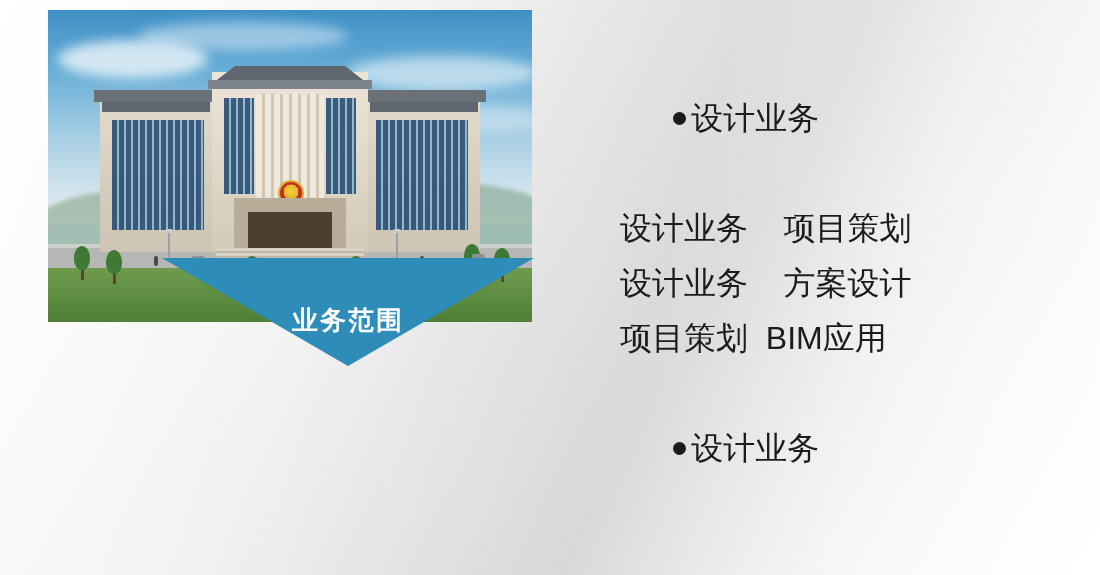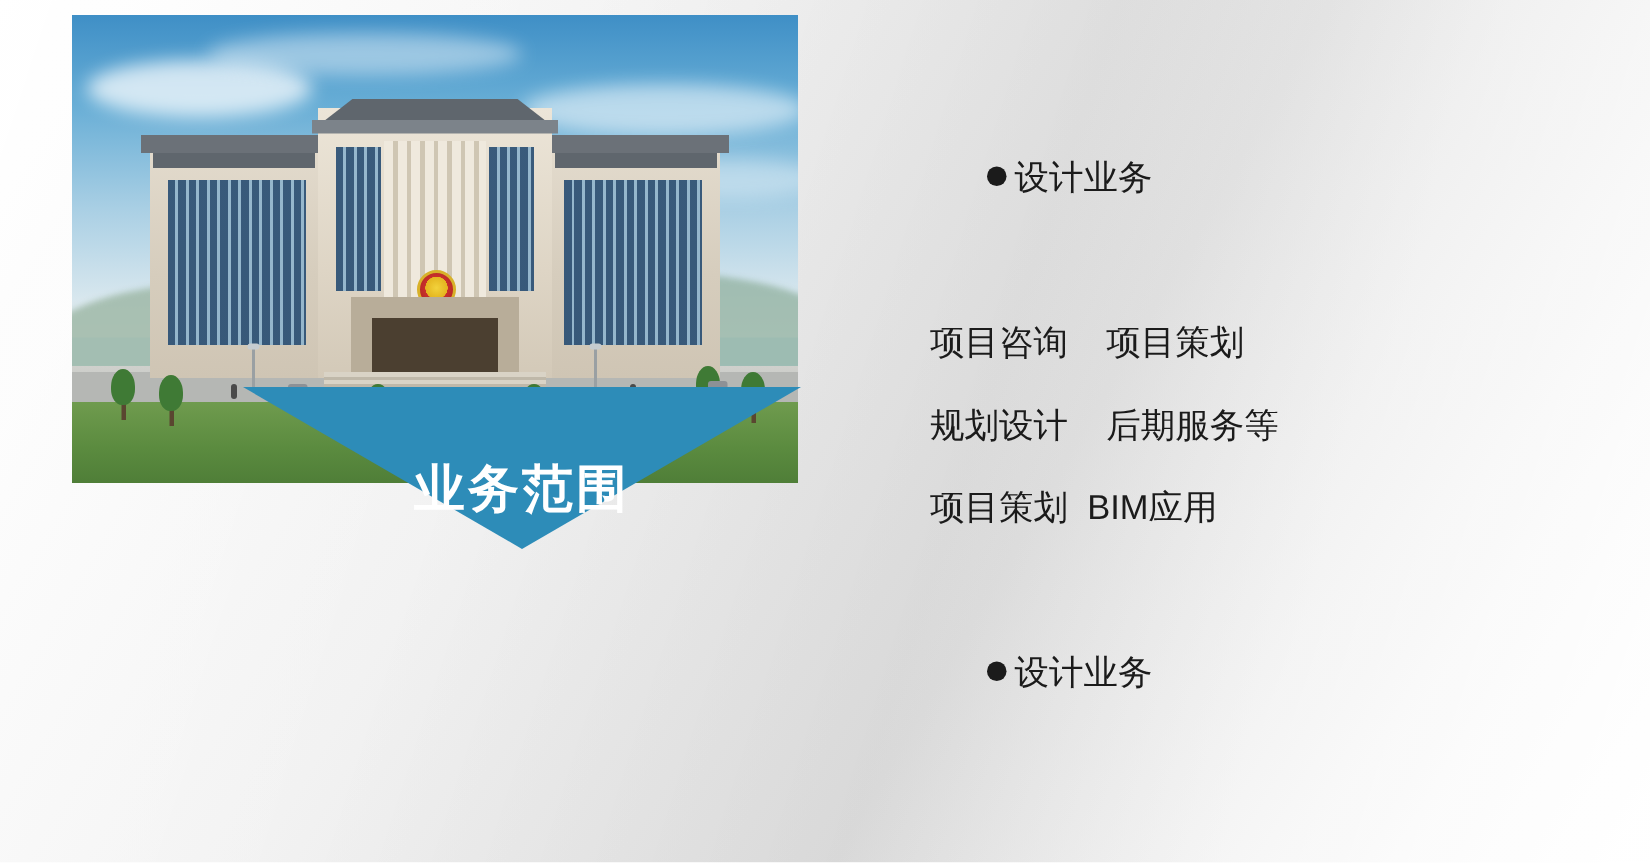--- a/index.html
+++ b/index.html
@@ -233,37 +233,37 @@
     clip-path: polygon(50% 0%, 100% 0%, 50% 100%, 0% 0%);
     z-index: 3;
   }
   .banner-label {
     position: absolute;
     left: 162px;
     top: 303px;
     width: 372px;
     text-align: center;
     color: #ffffff;
-    font-size: 34px;
+    font-size: 26px;
     font-weight: bold;
     letter-spacing: 2px;
     z-index: 4;
   }
 
   
   .content {
     position: absolute;
     left: 620px;
     top: 36px;
     width: 450px;
     z-index: 5;
     color: #1a1a1a;
   }
   .line {
-    font-size: 23px;
+    font-size: 32px;
     line-height: 55px;
     white-space: pre;
     color: #1b1b1b;
   }
   .line.heading {
     font-weight: normal;
   }
   .bullet-dot {
     display: inline-block;
     width: 13px;
@@ -333,22 +333,22 @@
   </div>
 
   <div class="banner"></div>
   <div class="banner-label">业务范围</div>
 
   <div class="content">
 
     <div class="line heading">
       <span class="bullet-dot"></span><span>设计业务</span>
     </div>
-    <div class="line">项目咨询    项目策划</div>
-    <div class="line">规划设计    后期服务等</div>
+    <div class="line">设计业务    项目策划</div>
+    <div class="line">设计业务    方案设计</div>
     <div class="line">项目策划  BIM应用</div>
 
     <div class="line heading">
       <span class="bullet-dot"></span><span>设计业务</span>
     </div>
 
   </div>
 
 </div>
 

